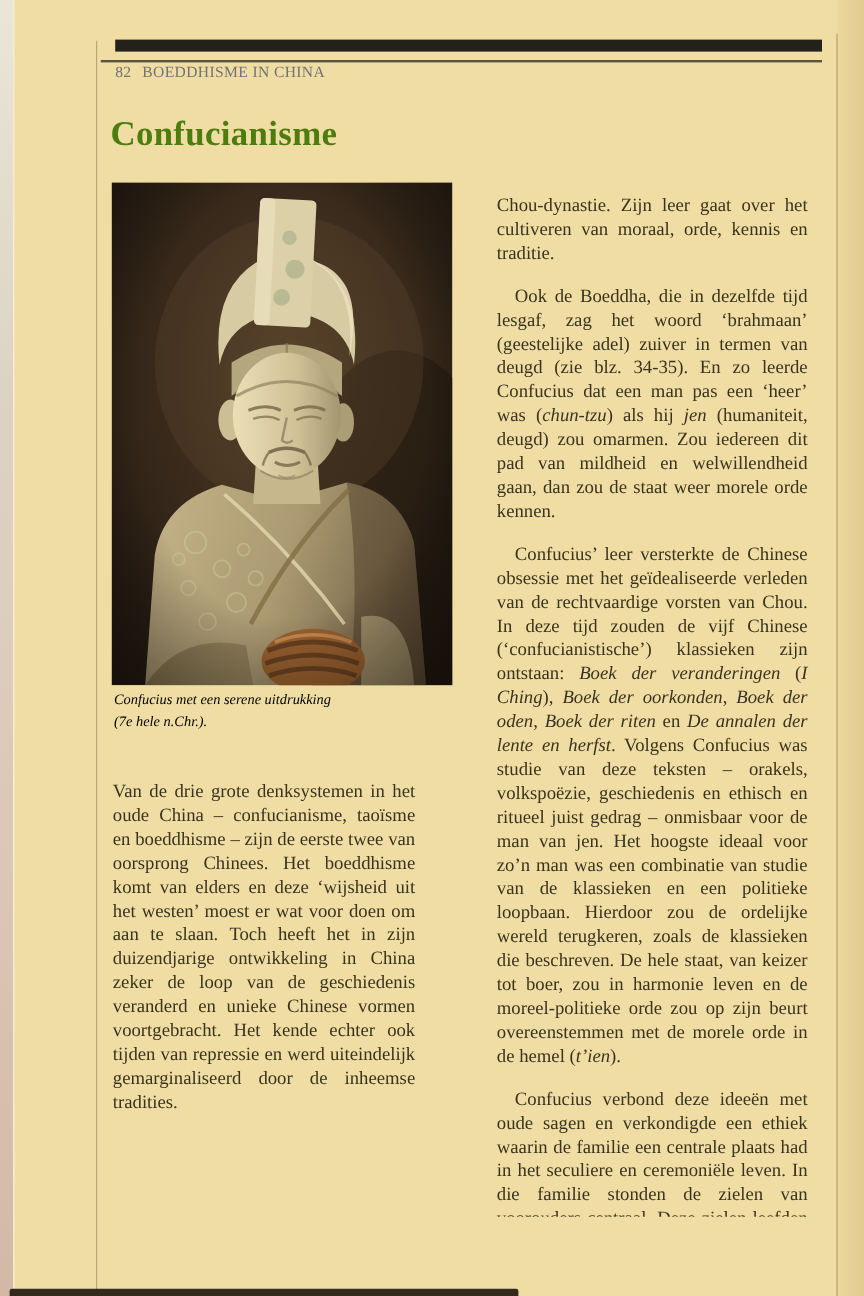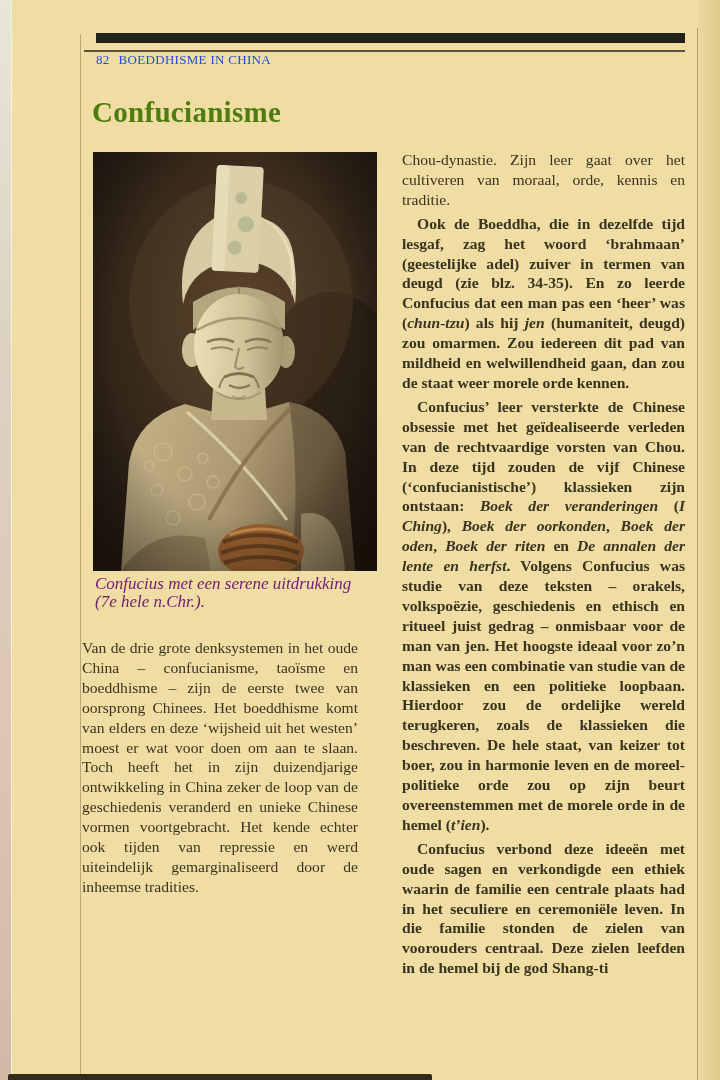--- a/index.html
+++ b/index.html
@@ -15,34 +15,34 @@
     border-right:1px solid #f7f1dd;
   }
   .crease-left { position:absolute; left:80px; top:34px; width:1px; height:1046px; background:rgba(95,78,45,0.38); }
   .crease-right { position:absolute; left:697px; top:28px; width:1px; height:1052px; background:rgba(125,100,55,0.5); }
   .edge-right-strip { position:absolute; left:698px; top:0; width:22px; height:1080px; background:linear-gradient(90deg,#ecd79c,#e1cb8f); }
   .edge-bottom { position:absolute; left:8px; top:1074px; width:424px; height:6px; background:#33291d; border-radius:2px 2px 0 0; }
 
   
   .topbar { position:absolute; left:96px; top:33px; width:589px; height:10px; background:#23211a; }
   .rule { position:absolute; left:84px; top:50px; width:601px; height:2px; background:#5b523e; }
-  .header-meta { position:absolute; left:96px; top:52px; font-size:13px; line-height:15px; color:#1d4ed8; letter-spacing:0.3px; white-space:nowrap; }
+  .header-meta { position:absolute; left:96px; top:52px; font-size:13px; line-height:15px; color:#737373; letter-spacing:0.3px; white-space:nowrap; }
   .header-meta .pagenum { margin-right:9px; }
 
   .page-title { position:absolute; left:92px; top:77px; font-size:29px; line-height:32px; font-weight:bold; color:#4d7c0f; letter-spacing:0.3px; }
 
   
   .figure { position:absolute; left:93px; top:152px; width:284px; height:419px; }
   .figure svg { display:block; }
-  .caption { position:absolute; left:95px; top:575px; width:270px; font-style:italic; font-size:17px; line-height:17.5px; color:#701a75; }
+  .caption { position:absolute; left:95px; top:575px; width:270px; font-style:italic; font-size:12px; line-height:17.5px; color:#000000; }
 
   
   .col { position:absolute; text-align:justify; font-size:15.6px; line-height:19.9px; color:#39341f; overflow:hidden; }
-  .col p { margin:4px; padding:0; }
-  .col p.indent { text-indent:15px;font-weight:bold; }
+  .col p { margin:16px; padding:0; }
+  .col p.indent { text-indent:15px; }
   .col i { font-style:italic; }
   .col-left  { left:78px;  top:634px; width:284px; height:374px; }
   .col-right { left:398px; top:146px; width:291px; height:868px; }
 </style>
 </head>
 <body>
 
 <div class="scan">
 
   <div class="edge-left"></div>

